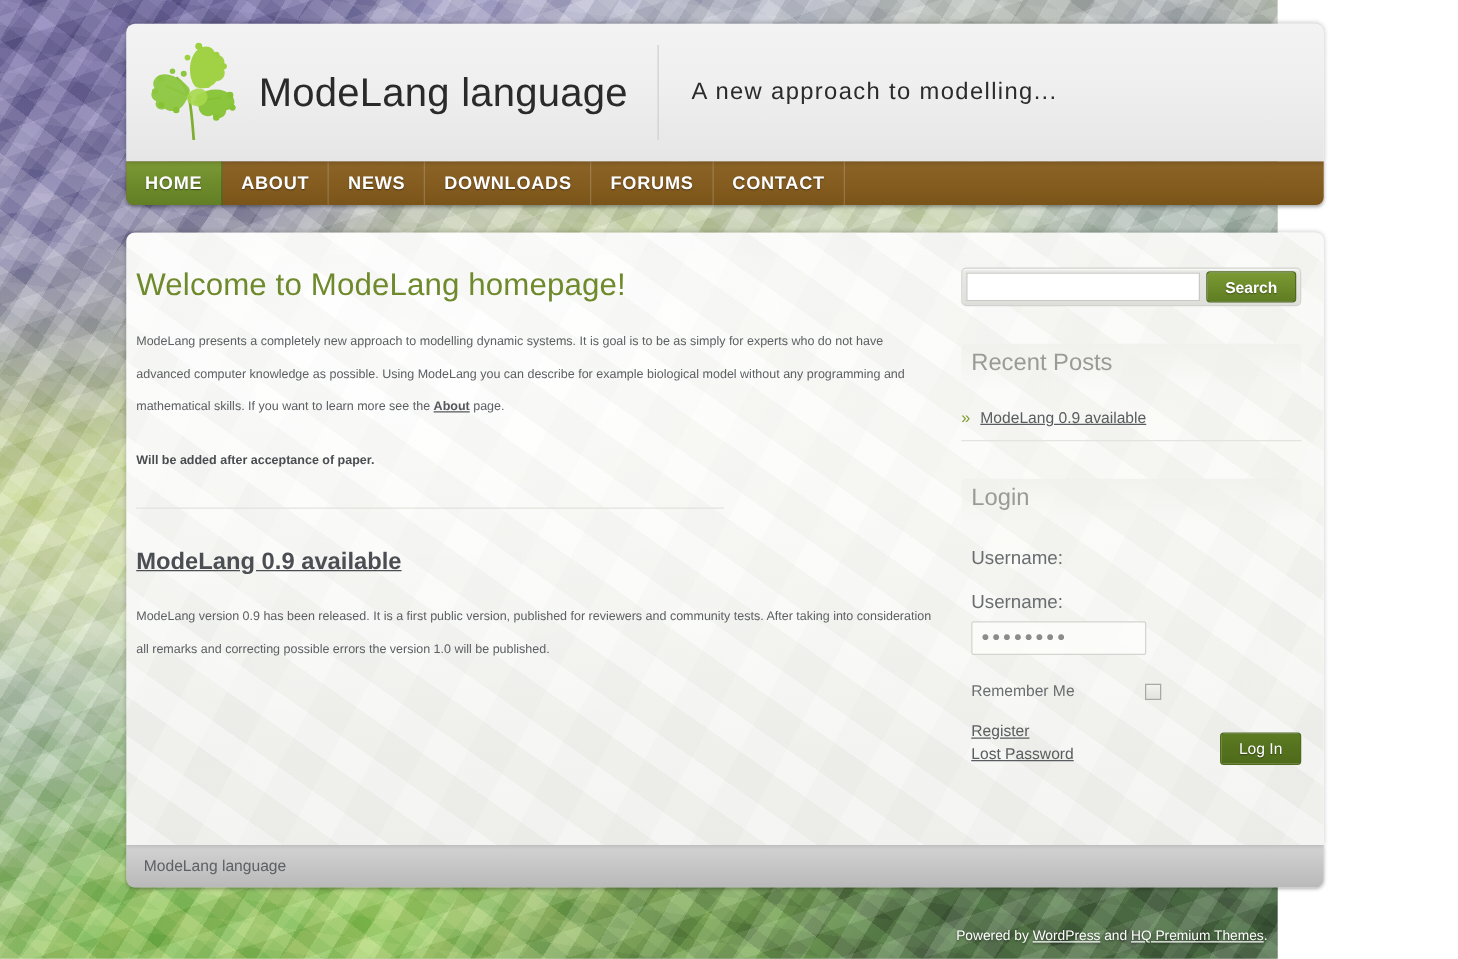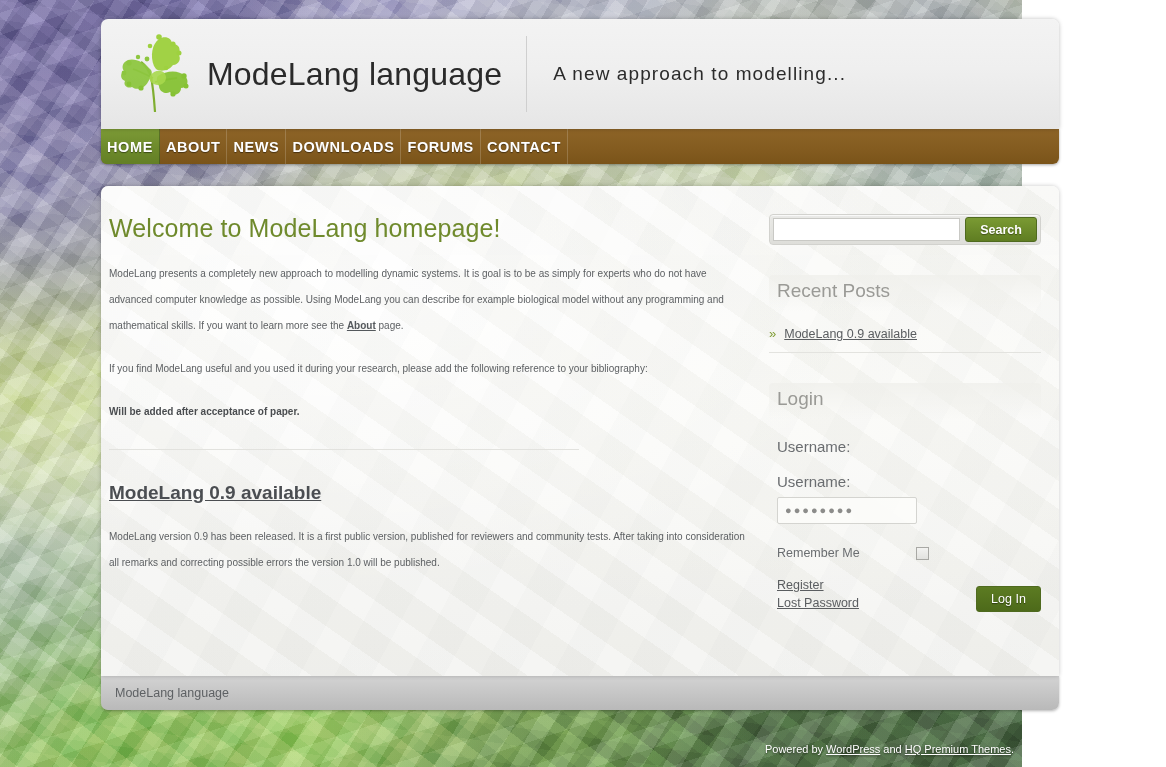--- a/index.html
+++ b/index.html
@@ -97,21 +97,21 @@
   .nav {
     display: flex;
     height: 35px;
     background: linear-gradient(to bottom,#8d6427 0%,#845c20 55%,#7a5419 100%);
     border-radius: 0 0 6px 6px;
     box-shadow: 0 1px 3px rgba(0,0,0,.35);
     overflow: hidden;
   }
   .nav-item {
     display: flex; align-items: center;
-    padding: 0 6px;
+    padding: 0 15px;
     font-size: 14.5px;
     font-weight: bold;
     color: #ffffff;
     letter-spacing: .6px;
     text-shadow: 0 1px 1px rgba(0,0,0,.45);
     border-right: 1px solid rgba(255,255,255,.18);
     cursor: pointer;
     white-space: nowrap;
   }
   .nav-item.active {
@@ -372,21 +372,20 @@
     <div class="panel">
       <div class="panel-inner">
 
         <div class="content">
           <h1 class="h1">Welcome to ModeLang homepage!</h1>
 
           <p>
             <span>ModeLang presents a completely new approach to modelling dynamic systems. It is goal is to be as simply for experts who do not have advanced computer knowledge as possible. Using ModeLang you can describe for example biological model without any programming and mathematical skills. If you want to learn more see the </span><a class="inline" href="#">About</a><span> page.</span>
           </p>
 
-          <p>If you find ModeLang useful and you used it during your research, please add the following reference to your bibliography:</p>
 
           <p class="bold">Will be added after acceptance of paper.</p>
 
           <div class="divider"></div>
 
           <div class="post">
             <a class="post-title" href="#">ModeLang 0.9 available</a>
             <p>ModeLang version 0.9 has been released. It is a first public version, published for reviewers and community tests. After taking into consideration all remarks and correcting possible errors the version 1.0 will be published.</p>
           </div>
         </div>

